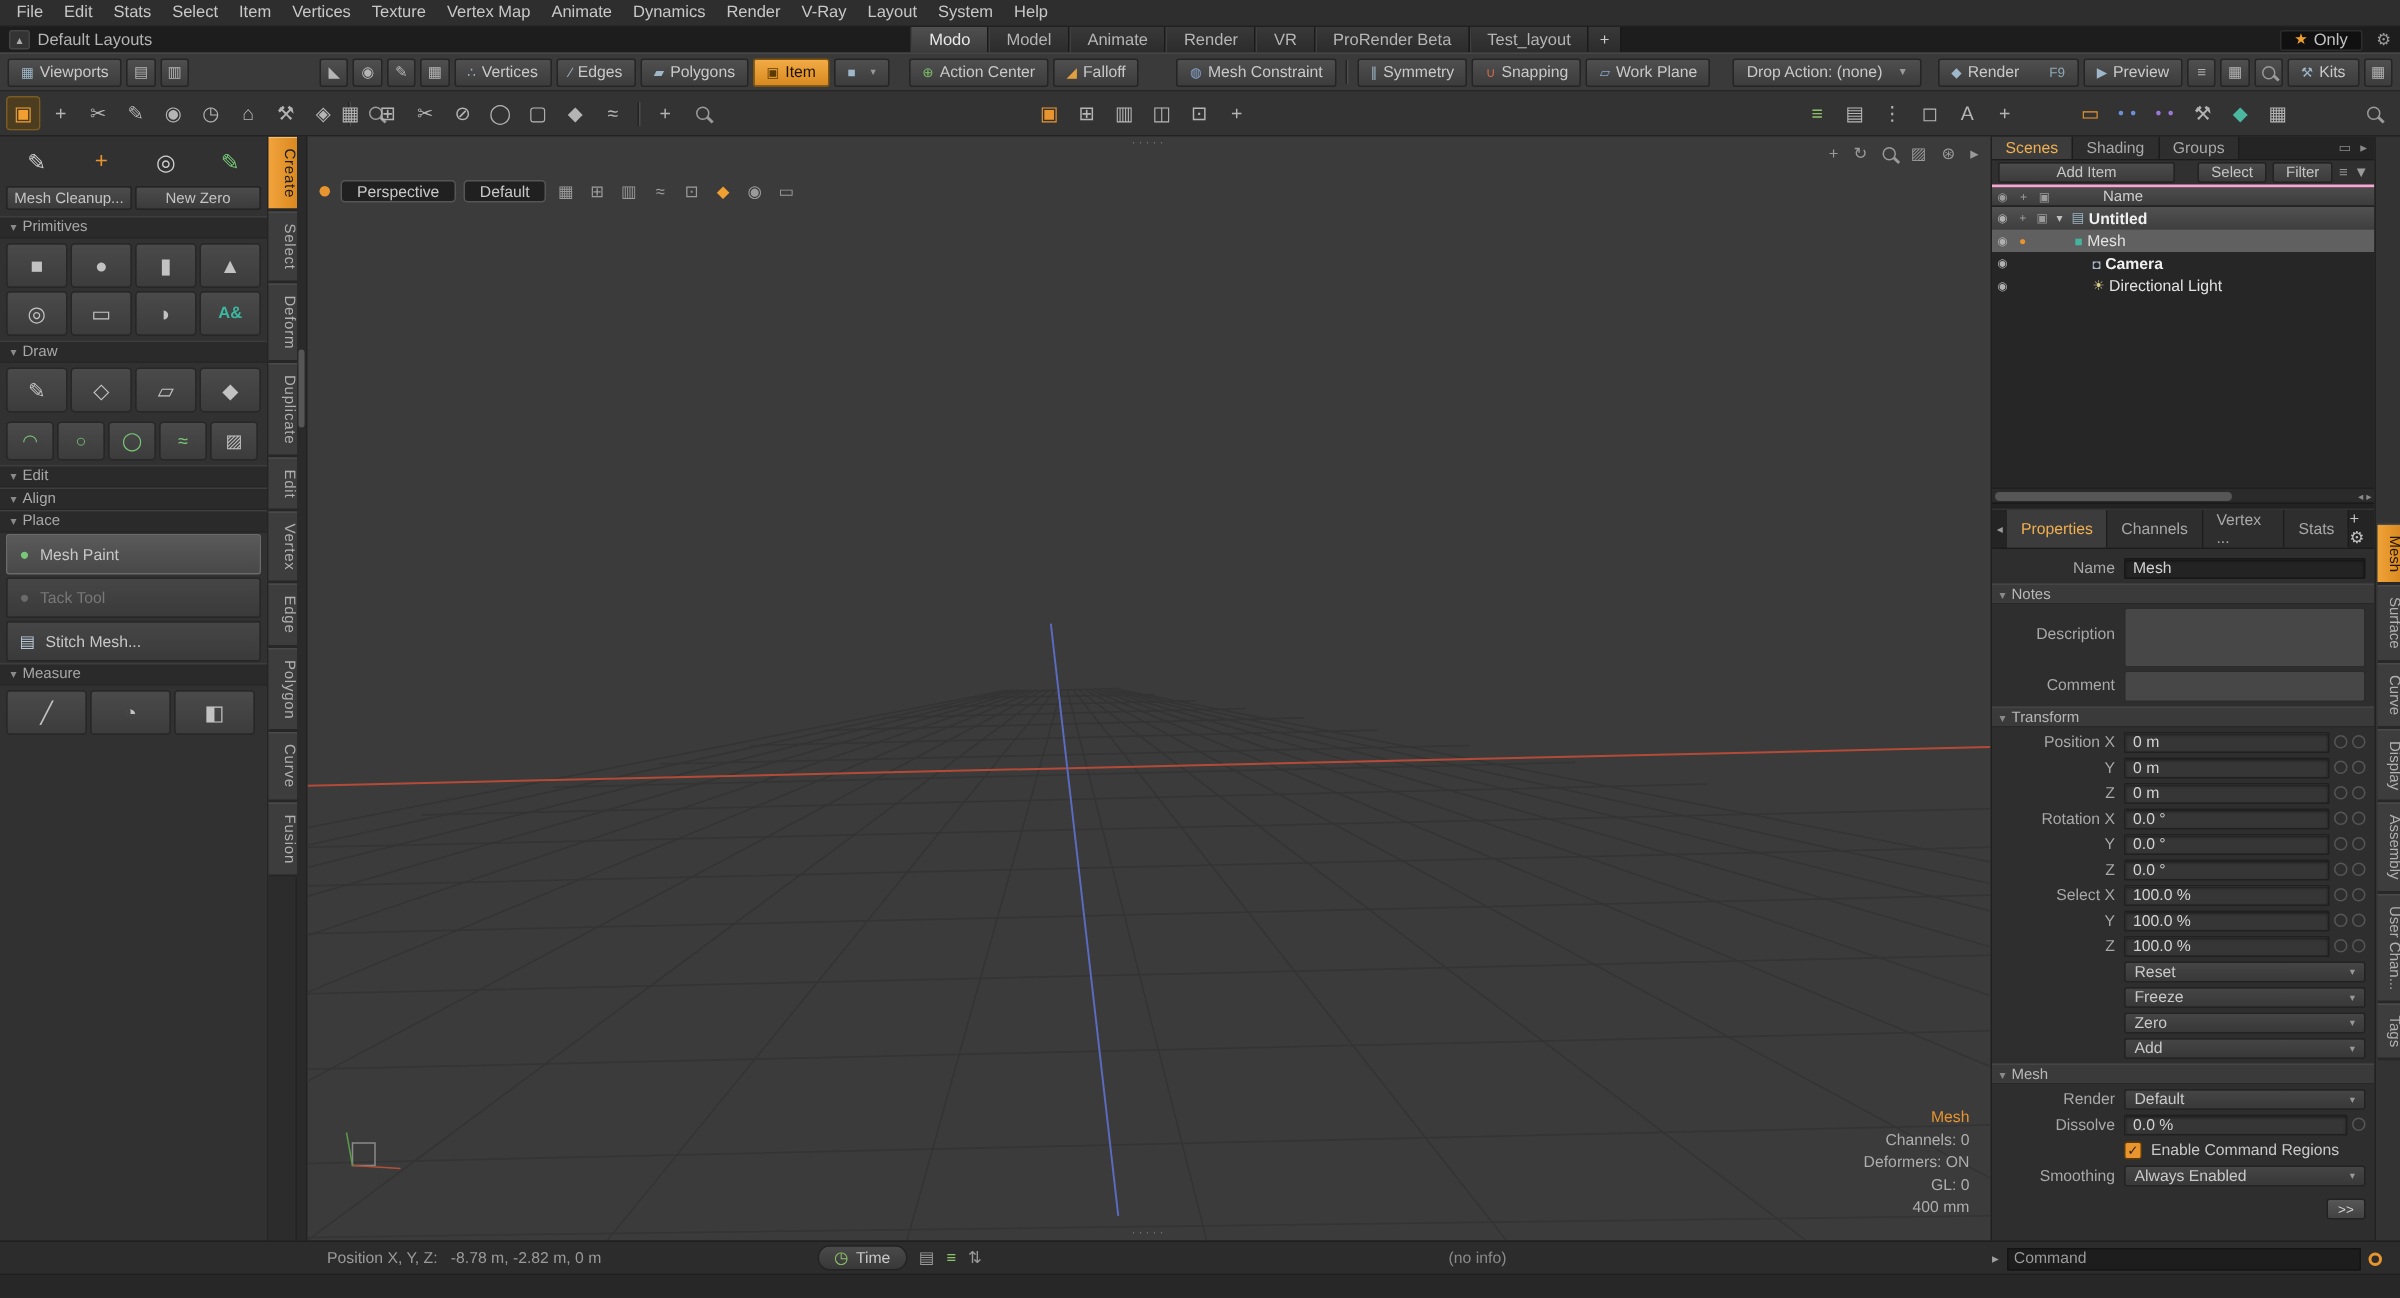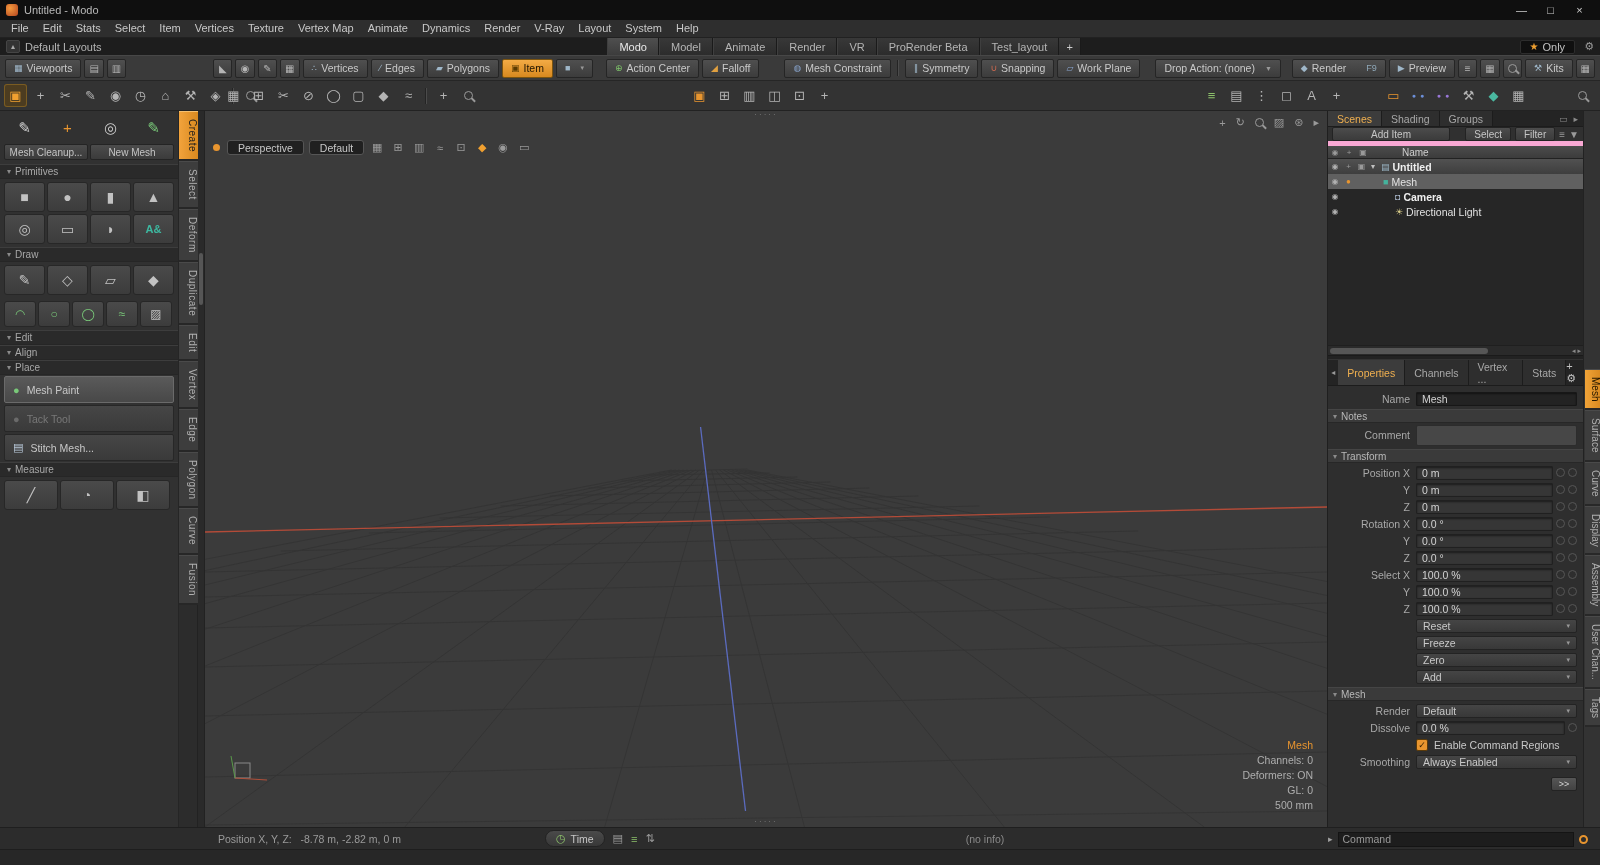--- a/index.html
+++ b/index.html
@@ -104,21 +104,21 @@
   .vp-info{position:absolute;right:14px;bottom:14px;text-align:right;font-size:10.5px;line-height:15px;color:#aeaeae;}
   .vp-info .ttl{color:#e8952f;}
 
   
   .right-panel{width:256px;background:#2b2b2b;display:flex;flex-direction:column;border-left:1px solid #1f1f1f;}
   .rp-top{flex:0 0 244px;display:flex;flex-direction:column;background:#262626;}
   .rp-tabs{flex:0 0 16px;display:flex;align-items:stretch;background:#242424;border-bottom:1px solid #1c1c1c;}
   .rp-tab{padding:0 9px;display:flex;align-items:center;color:#a8a8a8;font-size:10.5px;background:#2e2e2e;border-right:1px solid #1c1c1c;}
   .rp-tab.active{background:#3c3c3c;color:#f0b050;}
   .rp-tabs .end-ics{margin-left:auto;display:flex;align-items:center;gap:6px;padding-right:5px;color:#8a8a8a;font-size:9px;}
-  .rp-toolbar{flex:0 0 18px;display:flex;align-items:center;gap:4px;background:#303030;padding:0 4px;border-bottom:5px solid #f9a8d4;}
+  .rp-toolbar{flex:0 0 18px;display:flex;align-items:center;gap:4px;background:#303030;padding:0 4px;border-bottom:2px solid #f9a8d4;}
   .rp-btn{height:14px;background:linear-gradient(#4c4c4c,#3b3b3b);border:1px solid #232323;border-radius:2px;color:#c6c6c6;font-size:10px;display:flex;align-items:center;justify-content:center;padding:0 8px;}
   .rp-btn.add{width:118px;}
   .rp-ic{color:#9a9a9a;font-size:10px;}
   .rp-listhdr{flex:0 0 13px;display:flex;align-items:center;background:linear-grad ient(#4c4c4c,#3c3c3c);background:linear-gradient(#4c4c4c,#3c3c3c);border-bottom:1px solid #222;font-size:10px;color:#cfcfcf;}
   .hcol{width:14px;text-align:center;color:#9a9a9a;font-size:8px;}
   .rp-rows{flex:1;background:#262626;}
   .t-row{height:15px;display:flex;align-items:center;font-size:10.5px;color:#ddd;}
   .t-row.scene{background:linear-gradient(#515151,#3e3e3e);}
   .t-row.selected{background:#606060;}
   .t-eye{width:14px;text-align:center;color:#b0b0b0;font-size:8px;}
@@ -175,29 +175,20 @@
   .cmd-input{flex:1;height:15px;background:#1d1d1d;border:1px solid #141414;color:#bbb;font-size:10.5px;padding:0 4px;outline:none;font-family:inherit;}
   .cmd-input::placeholder{color:#9a9a9a;}
   .cmd-ring{width:9px;height:9px;border:2px solid #e8952f;border-radius:50%;}
   .bottomstrip{flex:0 0 16px;background:#272727;border-top:1px solid #1e1e1e;}
 </style>
 </head>
 <body>
 
 <div id="window">
 
-  <div class="titlebar">
-    <span class="app-logo"></span>
-    <span class="title-text">Untitled - Modo</span>
-    <div class="win-controls">
-      <span class="win-btn">—</span>
-      <span class="win-btn">□</span>
-      <span class="win-btn close">×</span>
-    </div>
-  </div>
 
   <div class="menubar">
     <span class="menu-item">File</span>
     <span class="menu-item">Edit</span>
     <span class="menu-item">Stats</span>
     <span class="menu-item">Select</span>
     <span class="menu-item">Item</span>
     <span class="menu-item">Vertices</span>
     <span class="menu-item">Texture</span>
     <span class="menu-item">Vertex Map</span>
@@ -388,21 +379,21 @@
 
     <div class="left-panel">
       <div class="lp-icons">
         <span class="lp-icon">✎</span>
         <span class="lp-icon orange">+</span>
         <span class="lp-icon">◎</span>
         <span class="lp-icon green">✎</span>
       </div>
       <div class="lp-btnrow">
         <span class="lp-btn">Mesh Cleanup...</span>
-        <span class="lp-btn">New Mesh</span>
+        <span class="lp-btn">New Zero</span>
       </div>
       <div class="lp-hdr">
           <span class="car">▾</span>
           <span>Primitives</span>
         </div>
       <div class="lp-grid">
         <span class="lp-tool">■</span>
         <span class="lp-tool">●</span>
         <span class="lp-tool">▮</span>
         <span class="lp-tool">▲</span>
@@ -514,21 +505,21 @@
           <rect x="10" y="10" width="15" height="15" fill="none" stroke="#8a8a8a"></rect>
           <line x1="10" y1="25" x2="42" y2="27" stroke="#b0503a"></line>
           <line x1="10" y1="25" x2="6" y2="3" stroke="#5a9a4a"></line>
         </svg>
       </div>
       <div class="vp-info">
         <div class="ttl">Mesh</div>
         <div>Channels: 0</div>
         <div>Deformers: ON</div>
         <div>GL: 0</div>
-        <div>500 mm</div>
+        <div>400 mm</div>
       </div>
       <span class="vp-handle bot">·····</span>
     </div>
 
     <div class="right-panel">
       <div class="rp-top">
         <div class="rp-tabs">
           <span class="rp-tab active">Scenes</span>
           <span class="rp-tab">Shading</span>
           <span class="rp-tab">Groups</span>
@@ -609,20 +600,24 @@
         </div>
         <div class="rp-form">
           <div class="f-row">
             <span class="f-lbl">Name</span>
             <span class="f-fld">Mesh</span>
           </div>
           <div class="sec-hdr">
               <span class="car">▾</span>
               <span>Notes</span>
             </div>
+          <div class="f-row tall">
+            <span class="f-lbl" style="padding-top:12px">Description</span>
+            <span class="f-box desc"></span>
+          </div>
           <div class="f-row tall">
             <span class="f-lbl" style="padding-top:4px">Comment</span>
             <span class="f-box com"></span>
           </div>
           <div class="sec-hdr">
               <span class="car">▾</span>
               <span>Transform</span>
             </div>
 
           <div class="f-row">

